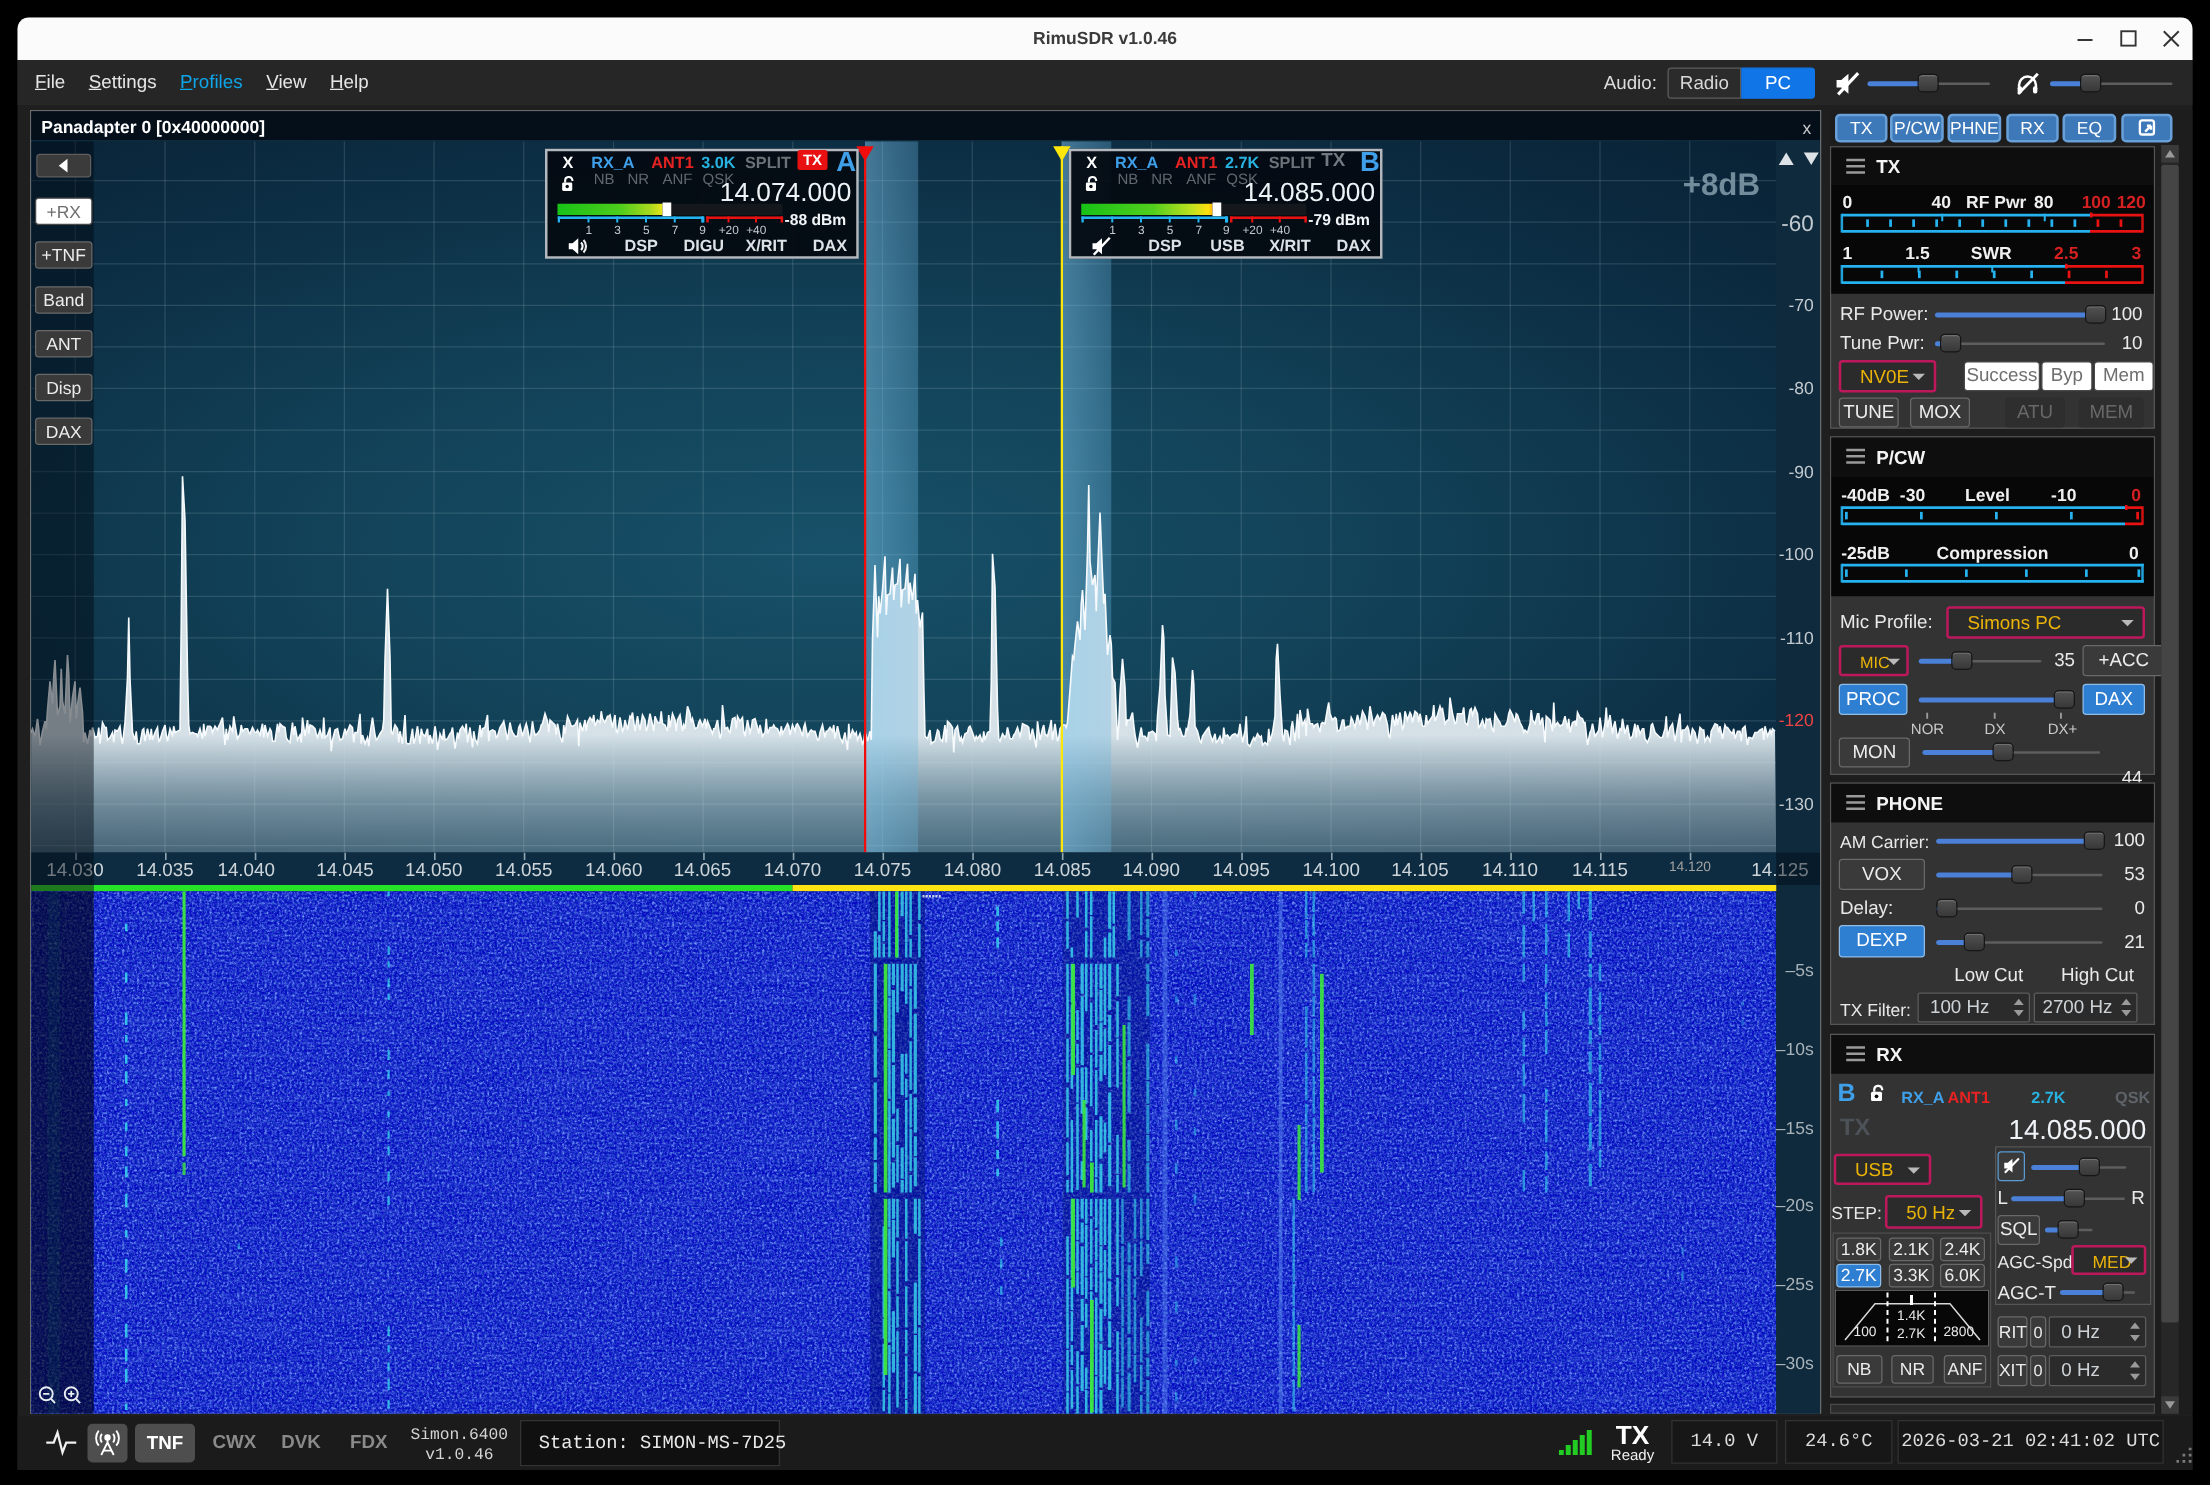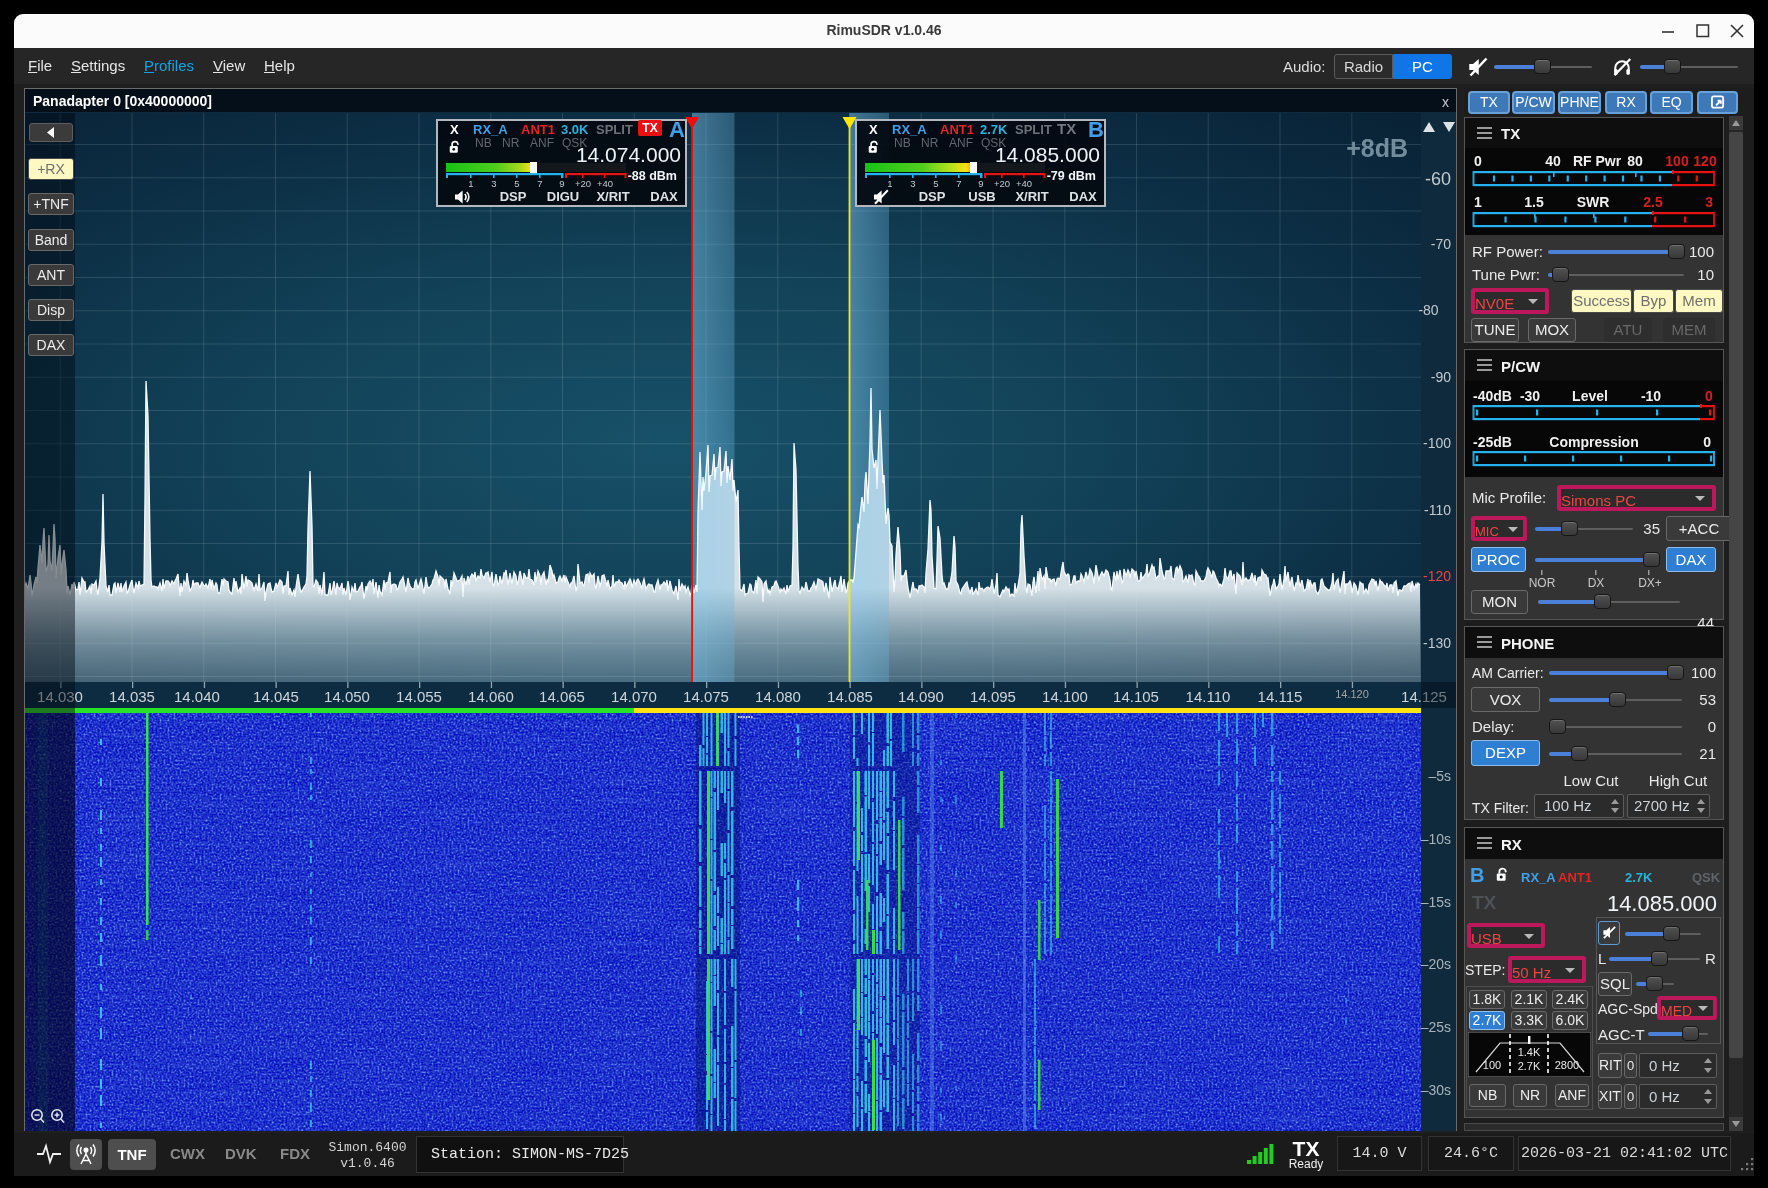--- a/index.html
+++ b/index.html
@@ -1,26 +1,26 @@
 <!DOCTYPE html>
 <html><head><meta charset="utf-8"><style>
 *{margin:0;padding:0;box-sizing:border-box}
 html,body{width:1768px;height:1188px;background:#000;overflow:hidden;
  font-family:"Liberation Sans",sans-serif;-webkit-font-smoothing:antialiased}
 .abs{position:absolute}
 .mono{font-family:"Liberation Mono",monospace}
 .btn{position:absolute;background:#3a3a3a;border:1px solid #696969;border-radius:3px;
  color:#ececec;font-size:15px;text-align:center;line-height:22px}
-.btn.dim{color:#6f6f6f;border-color:#494949;background:#fef9c3}
+.btn.dim{color:#6f6f6f;border-color:#494949;background:#ffffff}
 .btn.fdim{color:#686868;border-color:#2e2e2e;background:#2e2e2e}
 .btn.blue{background:#2e7ed2;border-color:#8fbde8;color:#fff}
 .tab{position:absolute;background:#3d78b8;border:2px solid #6aa0d8;border-radius:4px;
  color:#fff;font-size:14px;text-align:center;line-height:19px;height:23px}
-.dd{position:absolute;background:#2b2b2b;border:4px solid #be185d;border-radius:3px;
- color:#ef4444;font-size:15px;padding-left:0}
+.dd{position:absolute;background:#2b2b2b;border:2px solid #be185d;border-radius:3px;
+ color:#eab308;font-size:15px;padding-left:15px}
 .caret{position:absolute;right:7px;top:50%;margin-top:-2px;width:0;height:0;
  border-left:5px solid transparent;border-right:5px solid transparent;border-top:5px solid #b9b9b9}
 .spin{position:absolute;background:#2b2b2b;border:1px solid #5c5c5c;border-radius:2px;
  color:#cdd2d6;font-size:15px;padding-left:9px}
 .spin .ar{position:absolute;right:2px;top:1px;bottom:1px;width:13px}
 .spin .au{position:absolute;right:2px;top:3px;width:0;height:0;border-left:4px solid transparent;border-right:4px solid transparent;border-bottom:5px solid #9a9a9a}
 .spin .ad{position:absolute;right:2px;bottom:3px;width:0;height:0;border-left:4px solid transparent;border-right:4px solid transparent;border-top:5px solid #9a9a9a}
 .sl{position:absolute;height:15px}
 .sl .tr{position:absolute;left:0;right:0;top:6.5px;height:2.5px;background:#5e5e5e;border-radius:2px}
 .sl .fl{position:absolute;left:0;top:5.5px;height:4px;background:#4a80d8;border-radius:2px}
@@ -638,21 +638,21 @@
       <rect x="748.4" y="716" width="1.6" height="2"></rect>
       <rect x="751.0" y="716" width="1.6" height="2"></rect>
     </g>
 </svg>
 <div class="abs" style="left:25px;top:682px;width:50px;height:26px;background:rgba(1,7,16,0.45)"></div>
 <div class="abs" style="left:1421px;top:682px;width:35px;height:26px;background:rgba(1,7,16,0.45)"></div>
 <div class="abs" style="left:1421px;top:113px;width:35px;height:569px;background:#0f2a3d"></div>
 <div class="abs" style="left:1421px;top:713px;width:35px;height:418px;background:#0f2a3d"></div>
 <div class="abs" style="left:1406px;top:169px;width:45px;text-align:right;font-size:18px;color:#c2cad0">-60</div>
 <div class="abs" style="left:1406px;top:236px;width:45px;text-align:right;font-size:14px;color:#c2cad0">-70</div>
-<div class="abs" style="left:1406px;top:302px;width:45px;text-align:center;font-size:14px;color:#c2cad0">-80</div>
+<div class="abs" style="left:1406px;top:302px;width:45px;text-align:right;font-size:14px;color:#c2cad0">-80</div>
 <div class="abs" style="left:1406px;top:369px;width:45px;text-align:right;font-size:14px;color:#c2cad0">-90</div>
 <div class="abs" style="left:1406px;top:435px;width:45px;text-align:right;font-size:14px;color:#c2cad0">-100</div>
 <div class="abs" style="left:1406px;top:502px;width:45px;text-align:right;font-size:14px;color:#c2cad0">-110</div>
 <div class="abs" style="left:1406px;top:568px;width:45px;text-align:right;font-size:14px;color:#ef4444">-120</div>
 <div class="abs" style="left:1406px;top:635px;width:45px;text-align:right;font-size:14px;color:#c2cad0">-130</div>
 <div class="abs" style="left:1401px;top:768px;width:50px;text-align:right;font-size:14px;color:#a9b3ba">–5s</div>
 <div class="abs" style="left:1401px;top:831px;width:50px;text-align:right;font-size:14px;color:#a9b3ba">–10s</div>
 <div class="abs" style="left:1401px;top:894px;width:50px;text-align:right;font-size:14px;color:#a9b3ba">–15s</div>
 <div class="abs" style="left:1401px;top:956px;width:50px;text-align:right;font-size:14px;color:#a9b3ba">–20s</div>
 <div class="abs" style="left:1401px;top:1019px;width:50px;text-align:right;font-size:14px;color:#a9b3ba">–25s</div>

